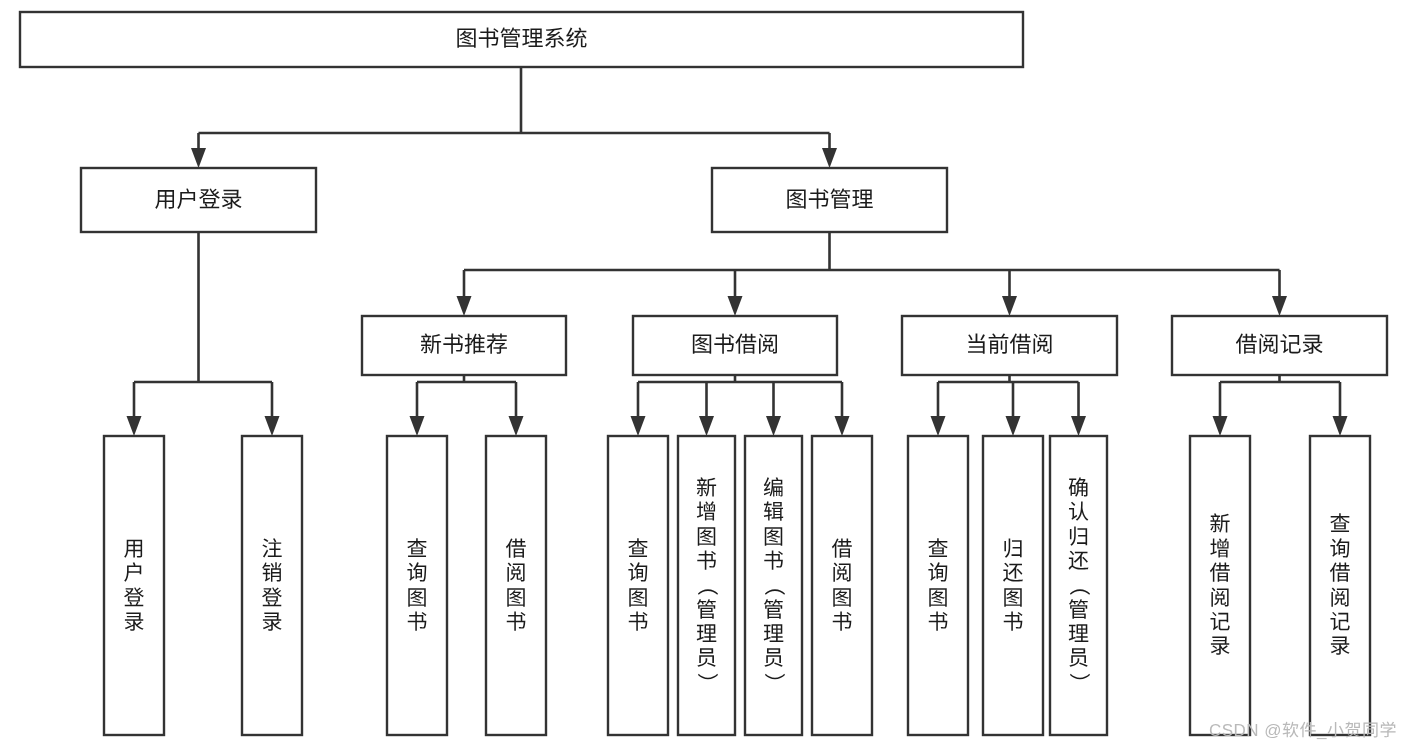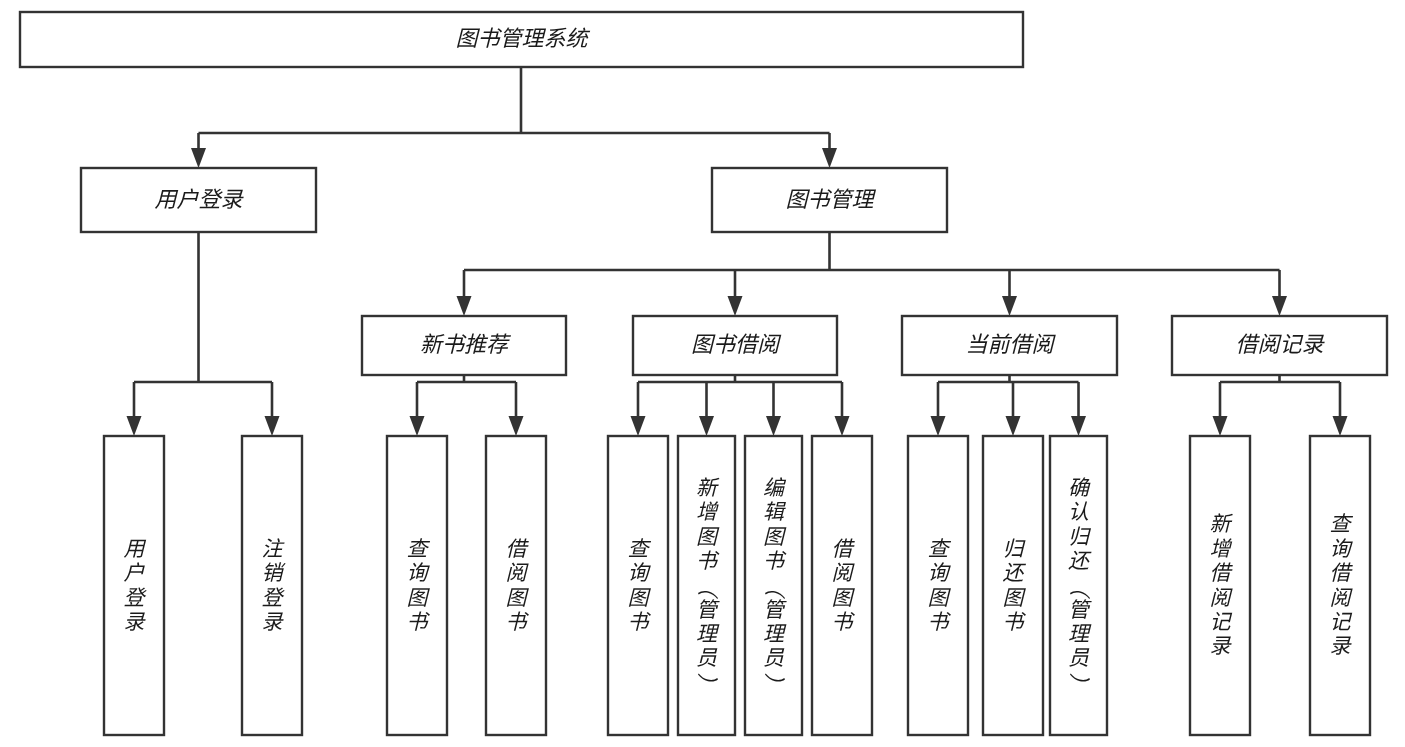--- a/index.html
+++ b/index.html
@@ -12,21 +12,20 @@
     width: 1405px;
     height: 747px;
     font-family: "Liberation Sans", "DejaVu Sans", sans-serif;
     overflow: hidden;
   }
   #diagram-root {
     position: relative;
     width: 1405px;
     height: 747px;
     background: #ffffff;
-    font-style: italic;
   }
   svg#diagram-svg {
     position: absolute;
     top: 0;
     left: 0;
     width: 1405px;
     height: 747px;
     display: block;
   }
   .node-box {
@@ -270,13 +269,14 @@
       <div class="vlabel" style="left: 1310px; top: 436px; width: 60px; height: 299px;">
         <span class="vchar">查</span>
         <span class="vchar">询</span>
         <span class="vchar">借</span>
         <span class="vchar">阅</span>
         <span class="vchar">记</span>
         <span class="vchar">录</span>
       </div>
     </div>
 
+  <div class="watermark">CSDN @软件_小贺同学</div>
 </div>
 
 </body></html>

